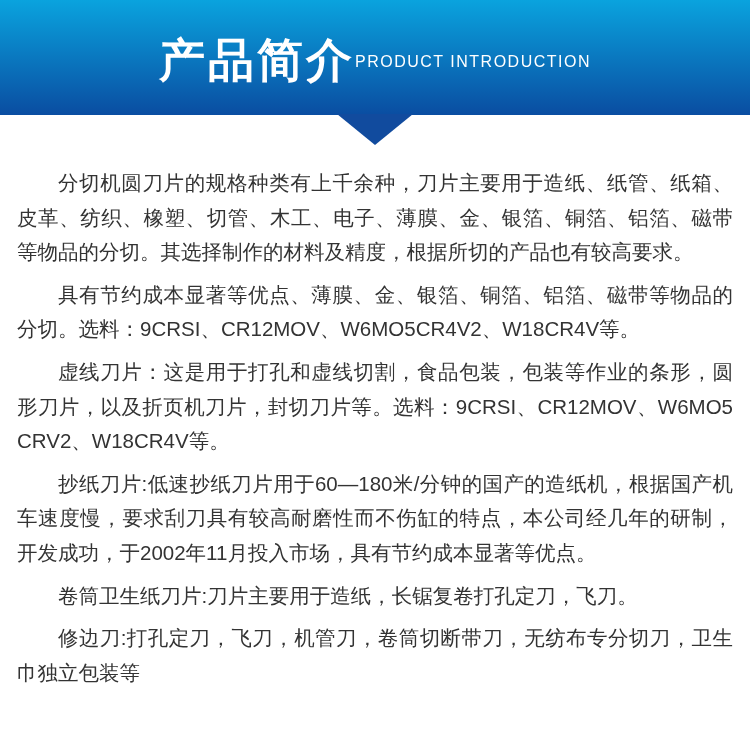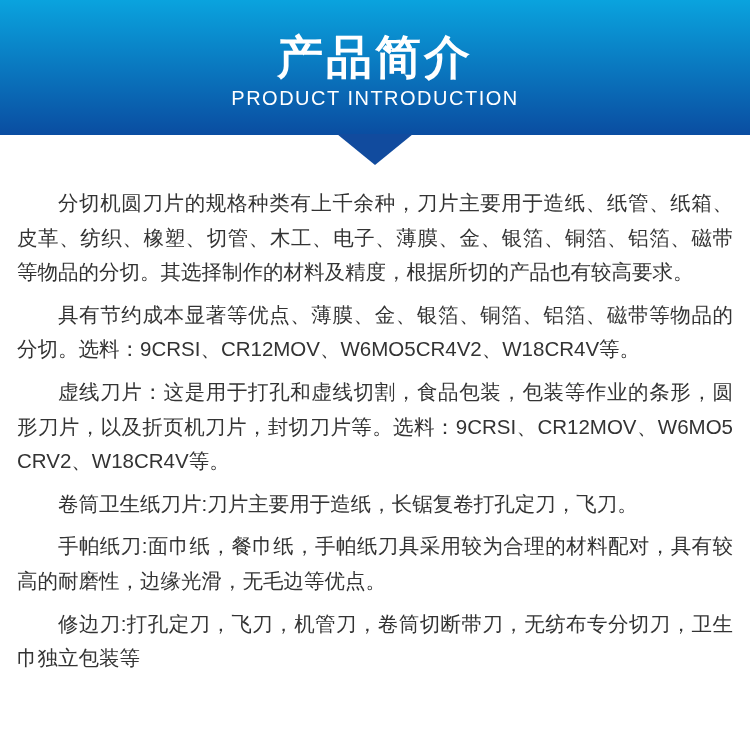--- a/index.html
+++ b/index.html
@@ -8,42 +8,42 @@
   }
   body {
     width: 750px;
     height: 750px;
     background: #ffffff;
     overflow: hidden;
     font-family: "Liberation Sans", sans-serif;
   }
   .banner {
     width: 750px;
-    height: 135px;
+    height: 115px;
     background: linear-gradient(180deg,
       var(--banner-gradient-top, #0aa3de) 0%,
       var(--banner-gradient-bottom, #0a4da1) 100%);
     display: flex;
-    flex-direction: column;
+    flex-direction: row;
     align-items: center;
     justify-content: center;
     padding-top: 6px;
     box-sizing: border-box;
   }
   .banner-title {
     color: #ffffff;
     font-size: 46px;
     font-weight: bold;
     letter-spacing: 3px;
     line-height: 1.15;
     text-align: center;
   }
   .banner-sub {
     color: #ffffff;
-    font-size: 20px;
+    font-size: 16px;
     letter-spacing: 1.5px;
     margin-top: 3px;
     text-align: center;
   }
   .pointer {
     width: 0;
     height: 0;
     margin: -1px auto 0 auto;
     border-left: 38px solid transparent;
     border-right: 38px solid transparent;
@@ -69,17 +69,17 @@
   <div class="banner-title">产品简介</div>
   <div class="banner-sub">PRODUCT INTRODUCTION</div>
 </div>
 
 <div class="pointer"></div>
 
 <div class="content">
   <p>分切机圆刀片的规格种类有上千余种，刀片主要用于造纸、纸管、纸箱、皮革、纺织、橡塑、切管、木工、电子、薄膜、金、银箔、铜箔、铝箔、磁带等物品的分切。其选择制作的材料及精度，根据所切的产品也有较高要求。</p>
   <p>具有节约成本显著等优点、薄膜、金、银箔、铜箔、铝箔、磁带等物品的分切。选料：9CRSI、CR12MOV、W6MO5CR4V2、W18CR4V等。</p>
   <p>虚线刀片：这是用于打孔和虚线切割，食品包装，包装等作业的条形，圆形刀片，以及折页机刀片，封切刀片等。选料：9CRSI、CR12MOV、W6MO5CRV2、W18CR4V等。</p>
+  <p>抄纸刀片:低速抄纸刀片用于60—180米/分钟的国产的造纸机，根据国产机车速度慢，要求刮刀具有较高耐磨性而不伤缸的特点，本公司经几年的研制，开发成功，于2002年11月投入市场，具有节约成本显著等优点。</p>
   <p>卷筒卫生纸刀片:刀片主要用于造纸，长锯复卷打孔定刀，飞刀。</p>
-  <p>手帕纸刀:面巾纸，餐巾纸，手帕纸刀具采用较为合理的材料配对，具有较高的耐磨性，边缘光滑，无毛边等优点。</p>
   <p>修边刀:打孔定刀，飞刀，机管刀，卷筒切断带刀，无纺布专分切刀，卫生巾独立包装等</p>
 
 </div>
 
 </body></html>

